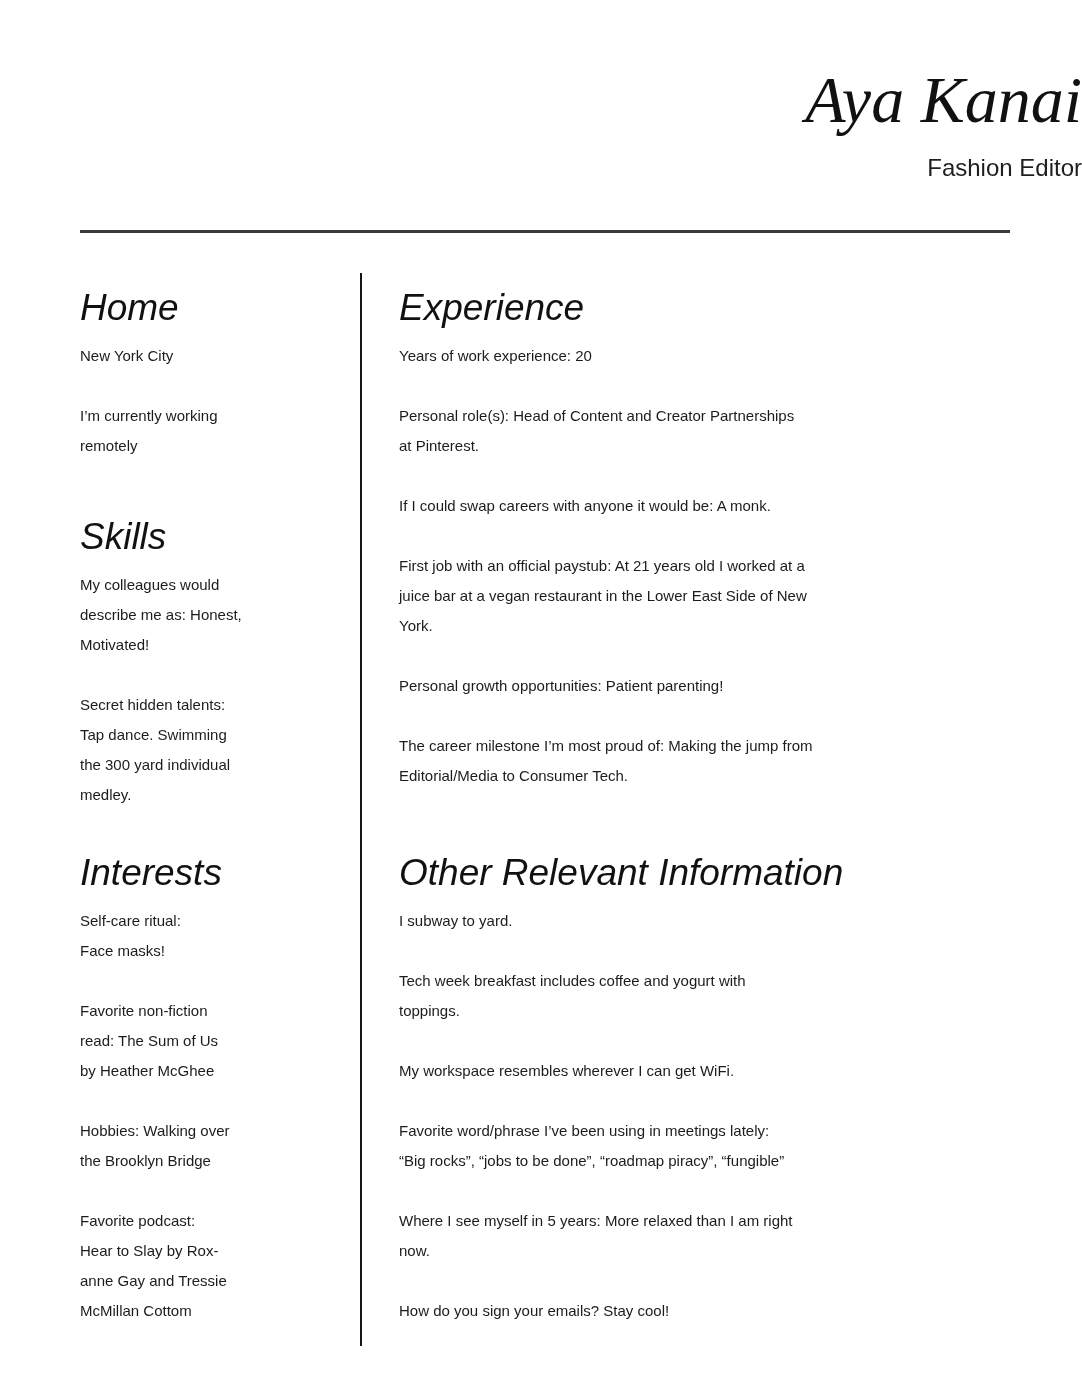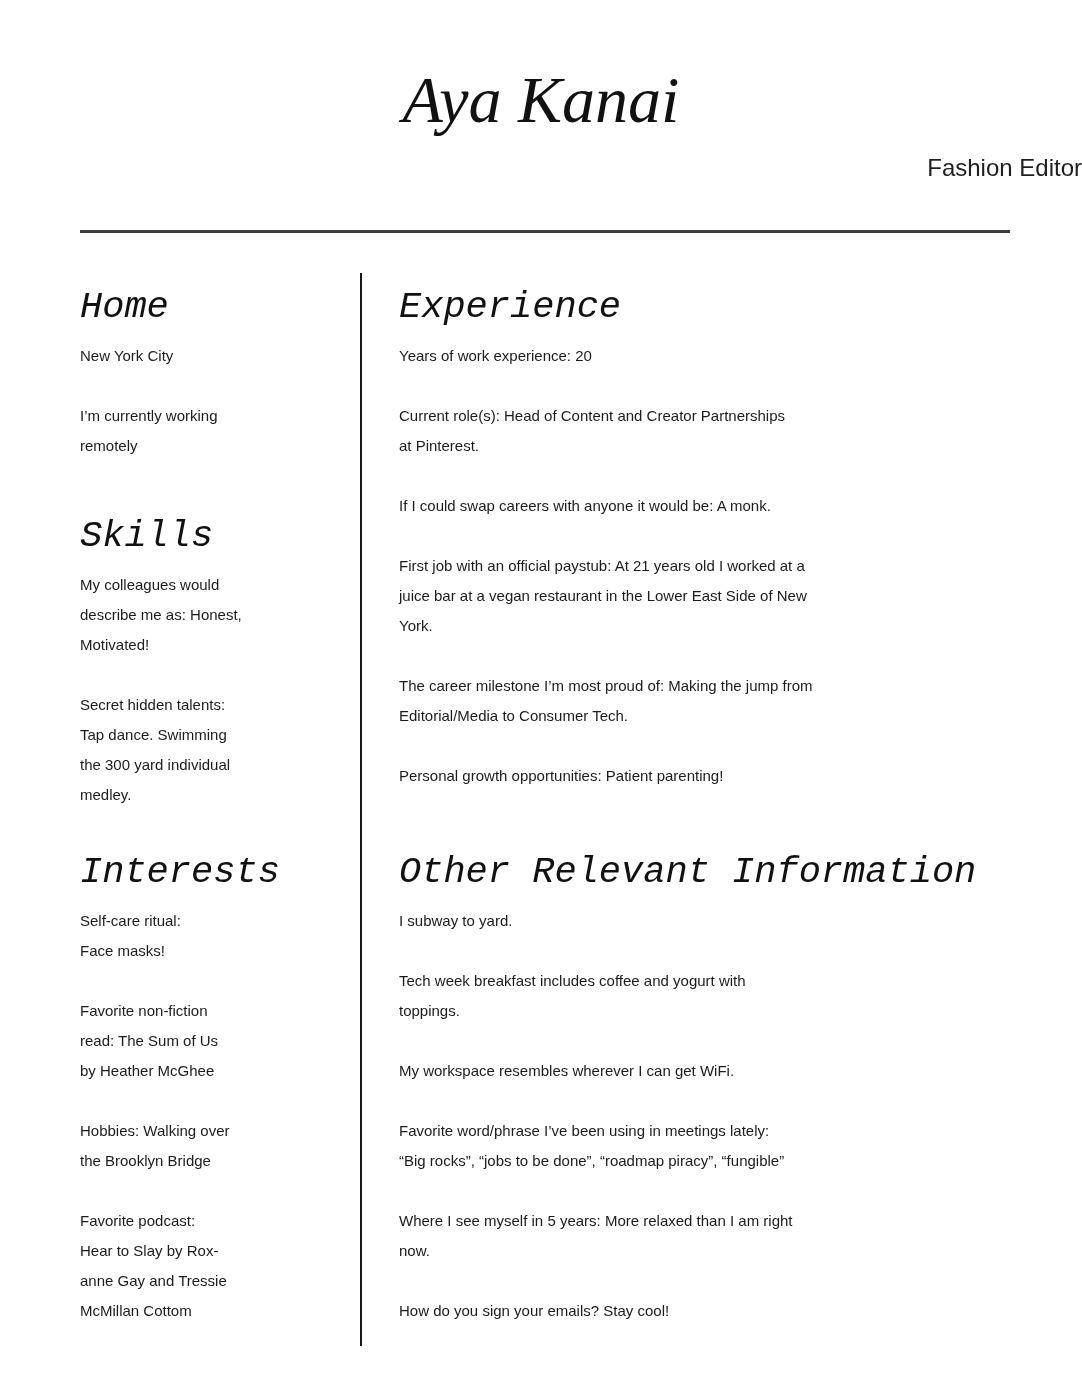--- a/index.html
+++ b/index.html
@@ -20,21 +20,21 @@
     height: 1400px;
     position: relative;
   }
   
   .name {
     font-family: "Liberation Serif", serif;
     font-style: italic;
     font-weight: normal;
     font-size: 66px;
     line-height: 1.1;
-    text-align: center;
+    text-align: right;
     margin: 64px 0 0 0;
     color: #111111;
   }
   .subtitle {
     font-size: 24px;
     line-height: 30px;
     text-align: right;
     margin-top: 16px;
     color: #1f1f1f;
   }
@@ -62,21 +62,21 @@
   .cell {
     padding-top: 13px;
   }
   .cell.right {
     padding-left: 39px;
   }
   section + section {
     margin-top: 54px;
   }
   h2 {
-    font-family: Liberation Mono, monospace;
+    font-family: Liberation Sans, sans-serif;
     font-style: italic;
     font-weight: normal;
     font-size: 37px;
     line-height: 1.17;
     margin: 0 0 12px 0;
     color: #111111;
   }
   p {
     font-size: 15px;
     line-height: 30px;
@@ -120,29 +120,29 @@
 Tap dance. Swimming
 the 300 yard individual
 medley.</p>
       </section>
     </div>
 
     <div class="cell right">
       <section>
         <h2>Experience</h2>
         <p>Years of work experience: 20</p>
-        <p>Current role(s): Head of Content and Creator Partnerships
+        <p>Personal role(s): Head of Content and Creator Partnerships
 at Pinterest.</p>
         <p>If I could swap careers with anyone it would be: A monk.</p>
         <p>First job with an official paystub: At 21 years old I worked at a
 juice bar at a vegan restaurant in the Lower East Side of New
 York.</p>
+        <p>Personal growth opportunities: Patient parenting!</p>
         <p>The career milestone I’m most proud of: Making the jump from
 Editorial/Media to Consumer Tech.</p>
-        <p>Personal growth opportunities: Patient parenting!</p>
       </section>
     </div>
 
     <div class="cell left">
       <section>
         <h2>Interests</h2>
         <p>Self-care ritual:
 Face masks!</p>
         <p>Favorite non-fiction
 read: The Sum of Us

